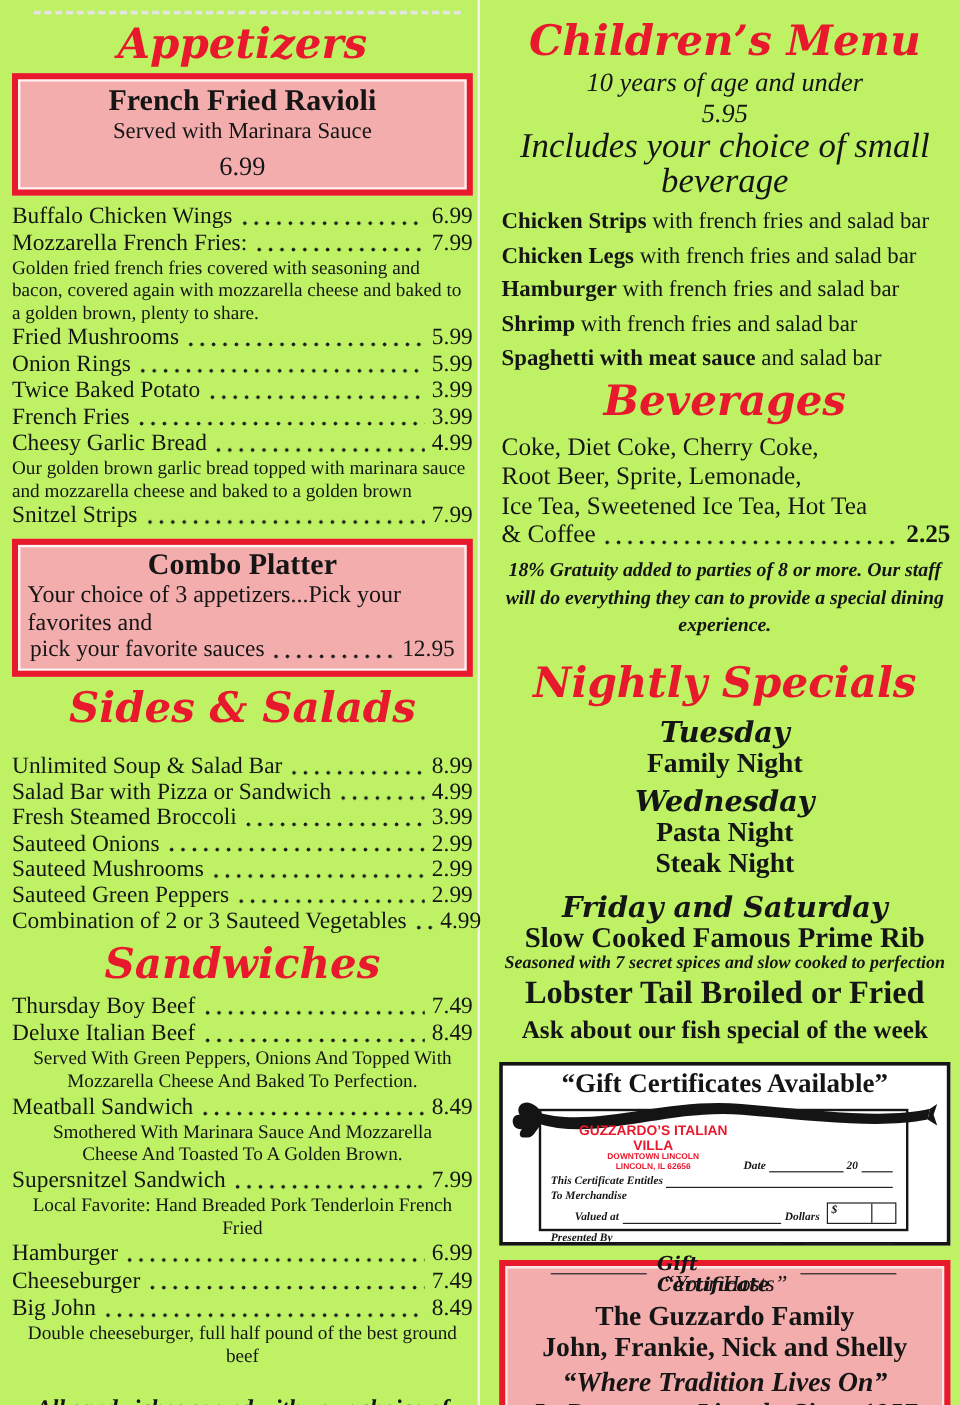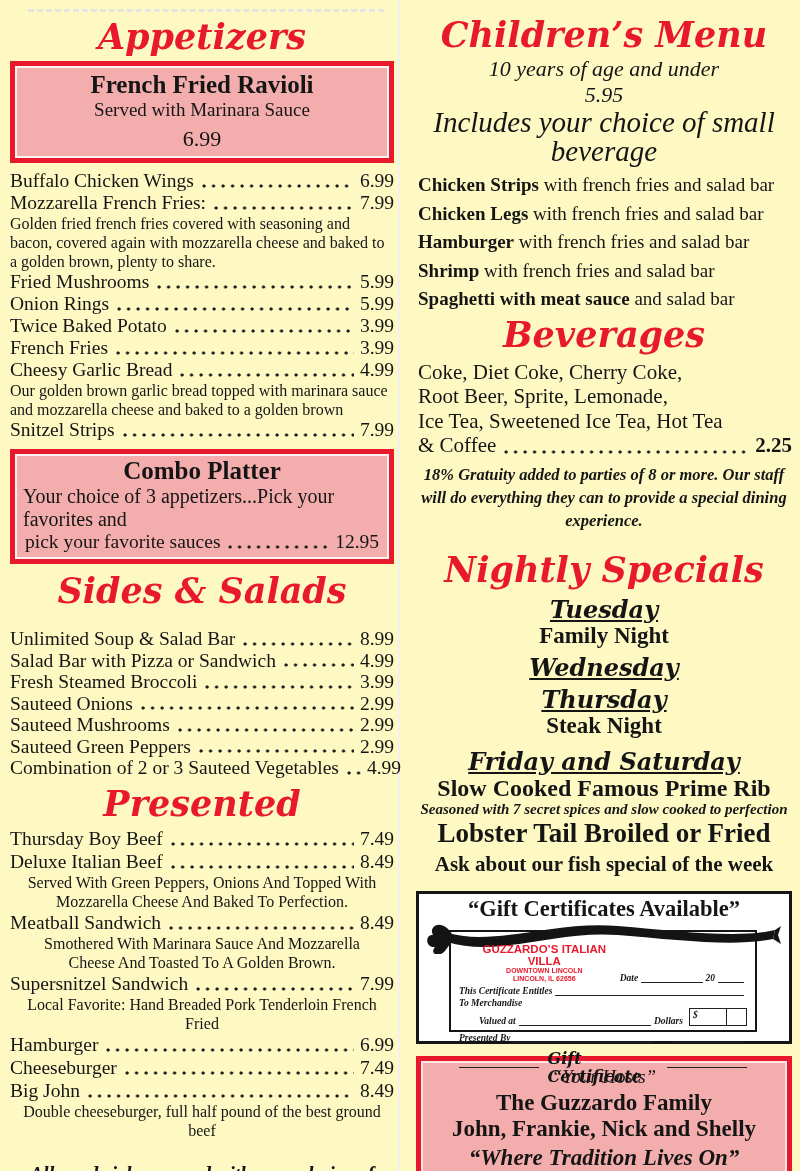--- a/index.html
+++ b/index.html
@@ -1,21 +1,21 @@
 <!DOCTYPE html>
 <html><head>
 <meta charset="utf-8">
 <style>
   :root{
     --red:#e8192d;
     --pink:#f4adad;
     --ink:#151515;
   }
   html,body{margin:0;padding:0;background:#fff;}
-  .page{position:relative;width:800px;height:1171px;background:#fef9c3;overflow:hidden;
+  .page{position:relative;width:800px;height:1171px;background:#bef264;overflow:hidden;
         font-family:"Liberation Serif",serif;color:var(--ink);}
   .scan-dashes{position:absolute;top:9px;left:28px;width:356px;border-top:3px dashed #e4e4e0;}
   .page-split{position:absolute;left:398px;top:0;bottom:0;width:2px;background:#f1f1ee;}
 
   .col{position:absolute;top:6px;}
   .col-left{left:8px;width:388px;}
   .col-right{left:414px;width:380px;}
 
   
   .h-script{font-family:"DejaVu Serif",serif;font-style:italic;font-weight:700;
@@ -70,21 +70,21 @@
 
   .bev-lines{margin-top:4px;}
   .bev-line{font-size:21px;line-height:24.5px;padding-left:4px;}
   .bev-coffee{font-size:21px;line-height:25px;padding-left:4px;}
   .bev-coffee .pr{font-weight:700;}
 
   .gratuity{font-size:16.5px;font-weight:700;font-style:italic;text-align:center;
             line-height:23px;margin-top:5px;padding:0 6px;}
 
   .day-script{font-family:"DejaVu Serif",serif;font-style:italic;font-weight:700;
-              text-align:center;font-size:24px;line-height:26px;text-decoration:underline;}
+              text-align:center;font-size:24px;line-height:26px;}
   .mt6{margin-top:6px;} .mt10{margin-top:10px;}
   .special-bold{font-size:23px;font-weight:700;text-align:center;line-height:26px;}
   .prime{font-size:24px;line-height:26px;}
   .seasoned{font-size:15px;font-weight:700;font-style:italic;text-align:center;line-height:16px;}
   .lobster{margin-top:3px;font-size:27px;}
   .ask{margin-top:6px;font-size:21px;line-height:25px;}
 
   
   .gift{position:relative;margin:14px 2px 0;height:147px;border:3px solid #151515;background:#fff;}
   .gift-title{font-size:22.5px;font-weight:700;text-align:center;line-height:26px;margin-top:2px;}
@@ -229,21 +229,21 @@
         <span class="leader"></span>
         <span class="pr">2.99</span>
       </div>
       <div class="row srow">
         <span class="nm">Combination of 2 or 3 Sauteed Vegetables</span>
         <span class="leader"></span>
         <span class="pr">4.99</span>
       </div>
     </div>
 
-    <h1 class="h-script h-sandwiches">Presented</h1>
+    <h1 class="h-script h-sandwiches">Sandwiches</h1>
 
     <div>
       <div class="row swrow">
         <span class="nm">Thursday Boy Beef</span>
         <span class="leader"></span>
         <span class="pr">7.49</span>
       </div>
       <div class="row swrow">
         <span class="nm">Deluxe Italian Beef</span>
         <span class="leader"></span>
@@ -310,21 +310,21 @@
       </div>
     </div>
 
     <p class="gratuity">18% Gratuity added to parties of 8 or more. Our staff will do everything they can to provide a special dining experience.</p>
 
     <h1 class="h-script h-specials">Nightly Specials</h1>
 
     <div class="day-script mt6">Tuesday</div>
     <div class="special-bold">Family Night</div>
     <div class="day-script mt6">Wednesday</div>
-    <div class="day-script mt6">Thursday</div>
+    <div class="special-bold">Pasta Night</div>
     <div class="special-bold">Steak Night</div>
 
     <div class="day-script mt10">Friday and Saturday</div>
     <div class="special-bold prime">Slow Cooked Famous Prime Rib</div>
     <div class="seasoned">Seasoned with 7 secret spices and slow cooked to perfection</div>
     <div class="special-bold lobster">Lobster Tail Broiled or Fried</div>
     <div class="special-bold ask">Ask about our fish special of the week</div>
 
     <div class="gift">
       <div class="gift-title">“Gift Certificates Available”</div>

